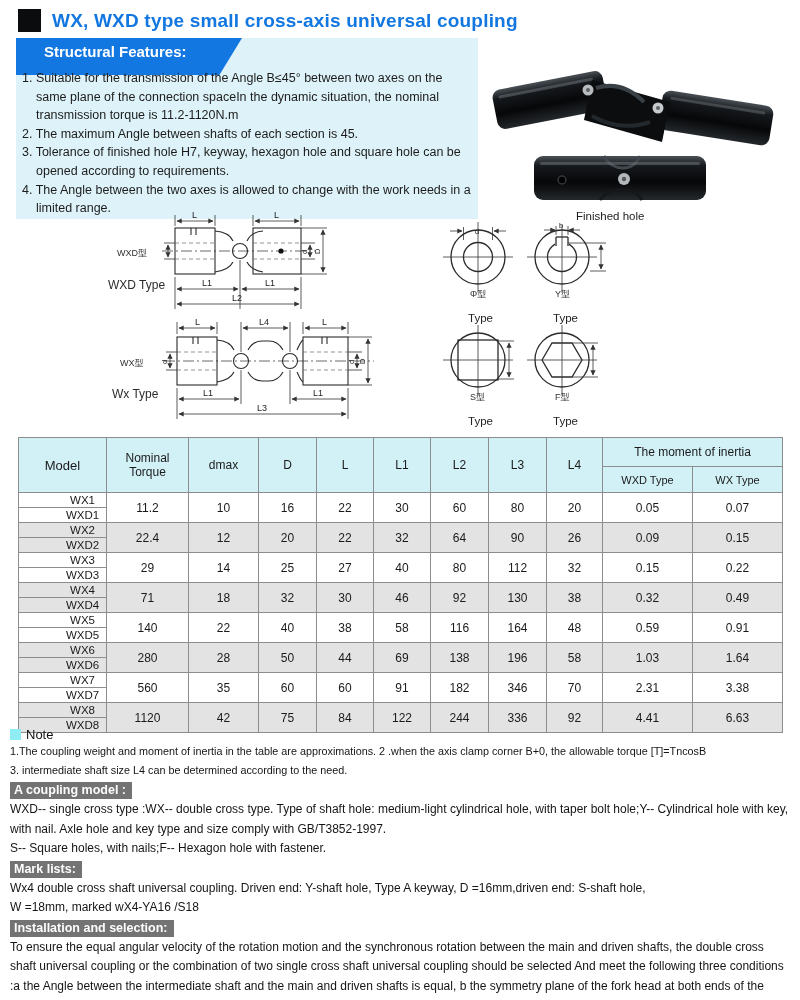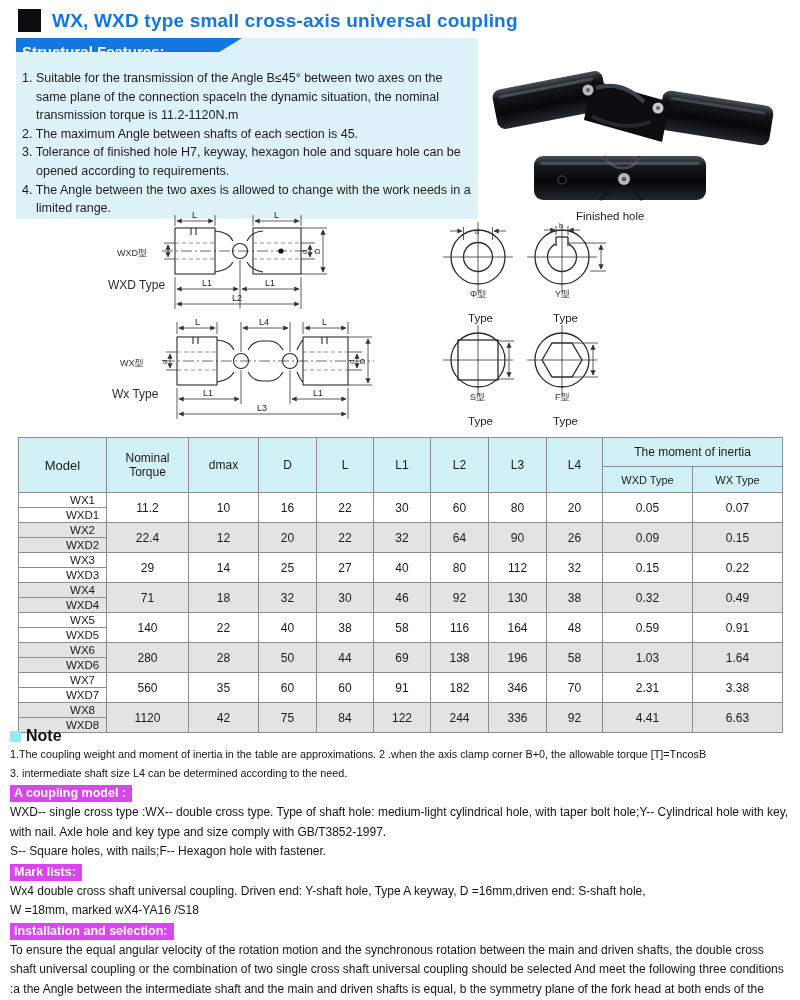--- a/index.html
+++ b/index.html
@@ -4,23 +4,23 @@
 <style>
   html,body{margin:0;padding:0;background:#fff;}
   #page{position:relative;width:800px;height:1000px;background:#fff;overflow:hidden;
         font-family:"Liberation Sans",sans-serif;color:#1b1b1b;}
   
   .hdr{position:absolute;left:18px;top:9px;display:flex;align-items:flex-end;gap:11px;}
   .hdr-sq{width:23px;height:23px;background:#0b0c0e;}
   .hdr-title{font-size:19px;font-weight:bold;color:#1277e0;letter-spacing:.2px;}
   
   .features{position:absolute;left:16px;top:38px;width:462px;height:181px;background:#def3f9;}
-  .ribbon{position:absolute;left:0;top:0;width:226px;height:14px;background:#1277e0;
+  .ribbon{position:absolute;left:0;top:0;width:226px;height:37px;background:#1277e0;
           clip-path:polygon(0 0,100% 0,90% 100%,0 100%);
-          color:#fff;font-size:15px;font-weight:bold;line-height:27px;padding-left:6px;box-sizing:border-box;}
+          color:#fff;font-size:15px;font-weight:bold;line-height:27px;padding-left:28px;box-sizing:border-box;}
   .feat-list{position:absolute;left:6px;top:31px;width:452px;font-size:12.5px;line-height:18.6px;color:#1c1c1c;}
   .feat-item{padding-left:14px;text-indent:-14px;}
   
   .photos{position:absolute;left:492px;top:46px;width:292px;height:168px;}
   .diagrams{position:absolute;left:0;top:200px;width:800px;height:240px;}
   .cl{stroke:#444;stroke-width:.8;stroke-dasharray:11 3 2 3;}
   .dash{stroke:#666;stroke-width:.7;stroke-dasharray:4 3;}
   .geo{stroke:#2b2b2b;stroke-width:1.1;fill:none;}
   .geo2{stroke:#2b2b2b;stroke-width:1.3;fill:none;}
   .dim{stroke:#333;stroke-width:.8;fill:none;}
@@ -35,24 +35,24 @@
   table{border-collapse:collapse;table-layout:fixed;width:764px;}
   th,td{border:1px solid #8d8d8d;text-align:center;vertical-align:middle;padding:0;
         font-size:12px;color:#1a1a1a;font-weight:normal;overflow:hidden;}
   thead th{background:#d2f1f7;height:25px;}
   thead tr:first-child th{height:28px;}
   tbody td{height:14px;}
   tbody td.model{font-size:11.5px;padding-left:40px;}
   tr.alt td{background:#e3e3e3;}
   
   .bottom{position:absolute;left:10px;top:727px;width:782px;}
-  .note-head{display:flex;align-items:center;gap:5px;font-weight:bold;font-size:16px;color:#111;}
+  .note-head{display:flex;align-items:center;gap:5px;font-weight:normal;font-size:13px;color:#111;}
   .note-sq{width:11px;height:11px;background:#8eecf2;}
   .note-line{font-size:10.8px;color:#151515;line-height:19px;}
-  .sec-head{display:inline-block;background:#d946ef;color:#fdfdfd;font-weight:bold;
+  .sec-head{display:inline-block;background:#737373;color:#fdfdfd;font-weight:bold;
             font-size:12.5px;padding:1px 6px 2px 4px;margin:2px 0 1px 0;}
   .sec-text{font-size:12px;color:#151515;line-height:19.5px;}
 </style>
 </head>
 <body>
 
 <div id="page">
 
   <div class="hdr">
     <div class="hdr-sq"></div>

